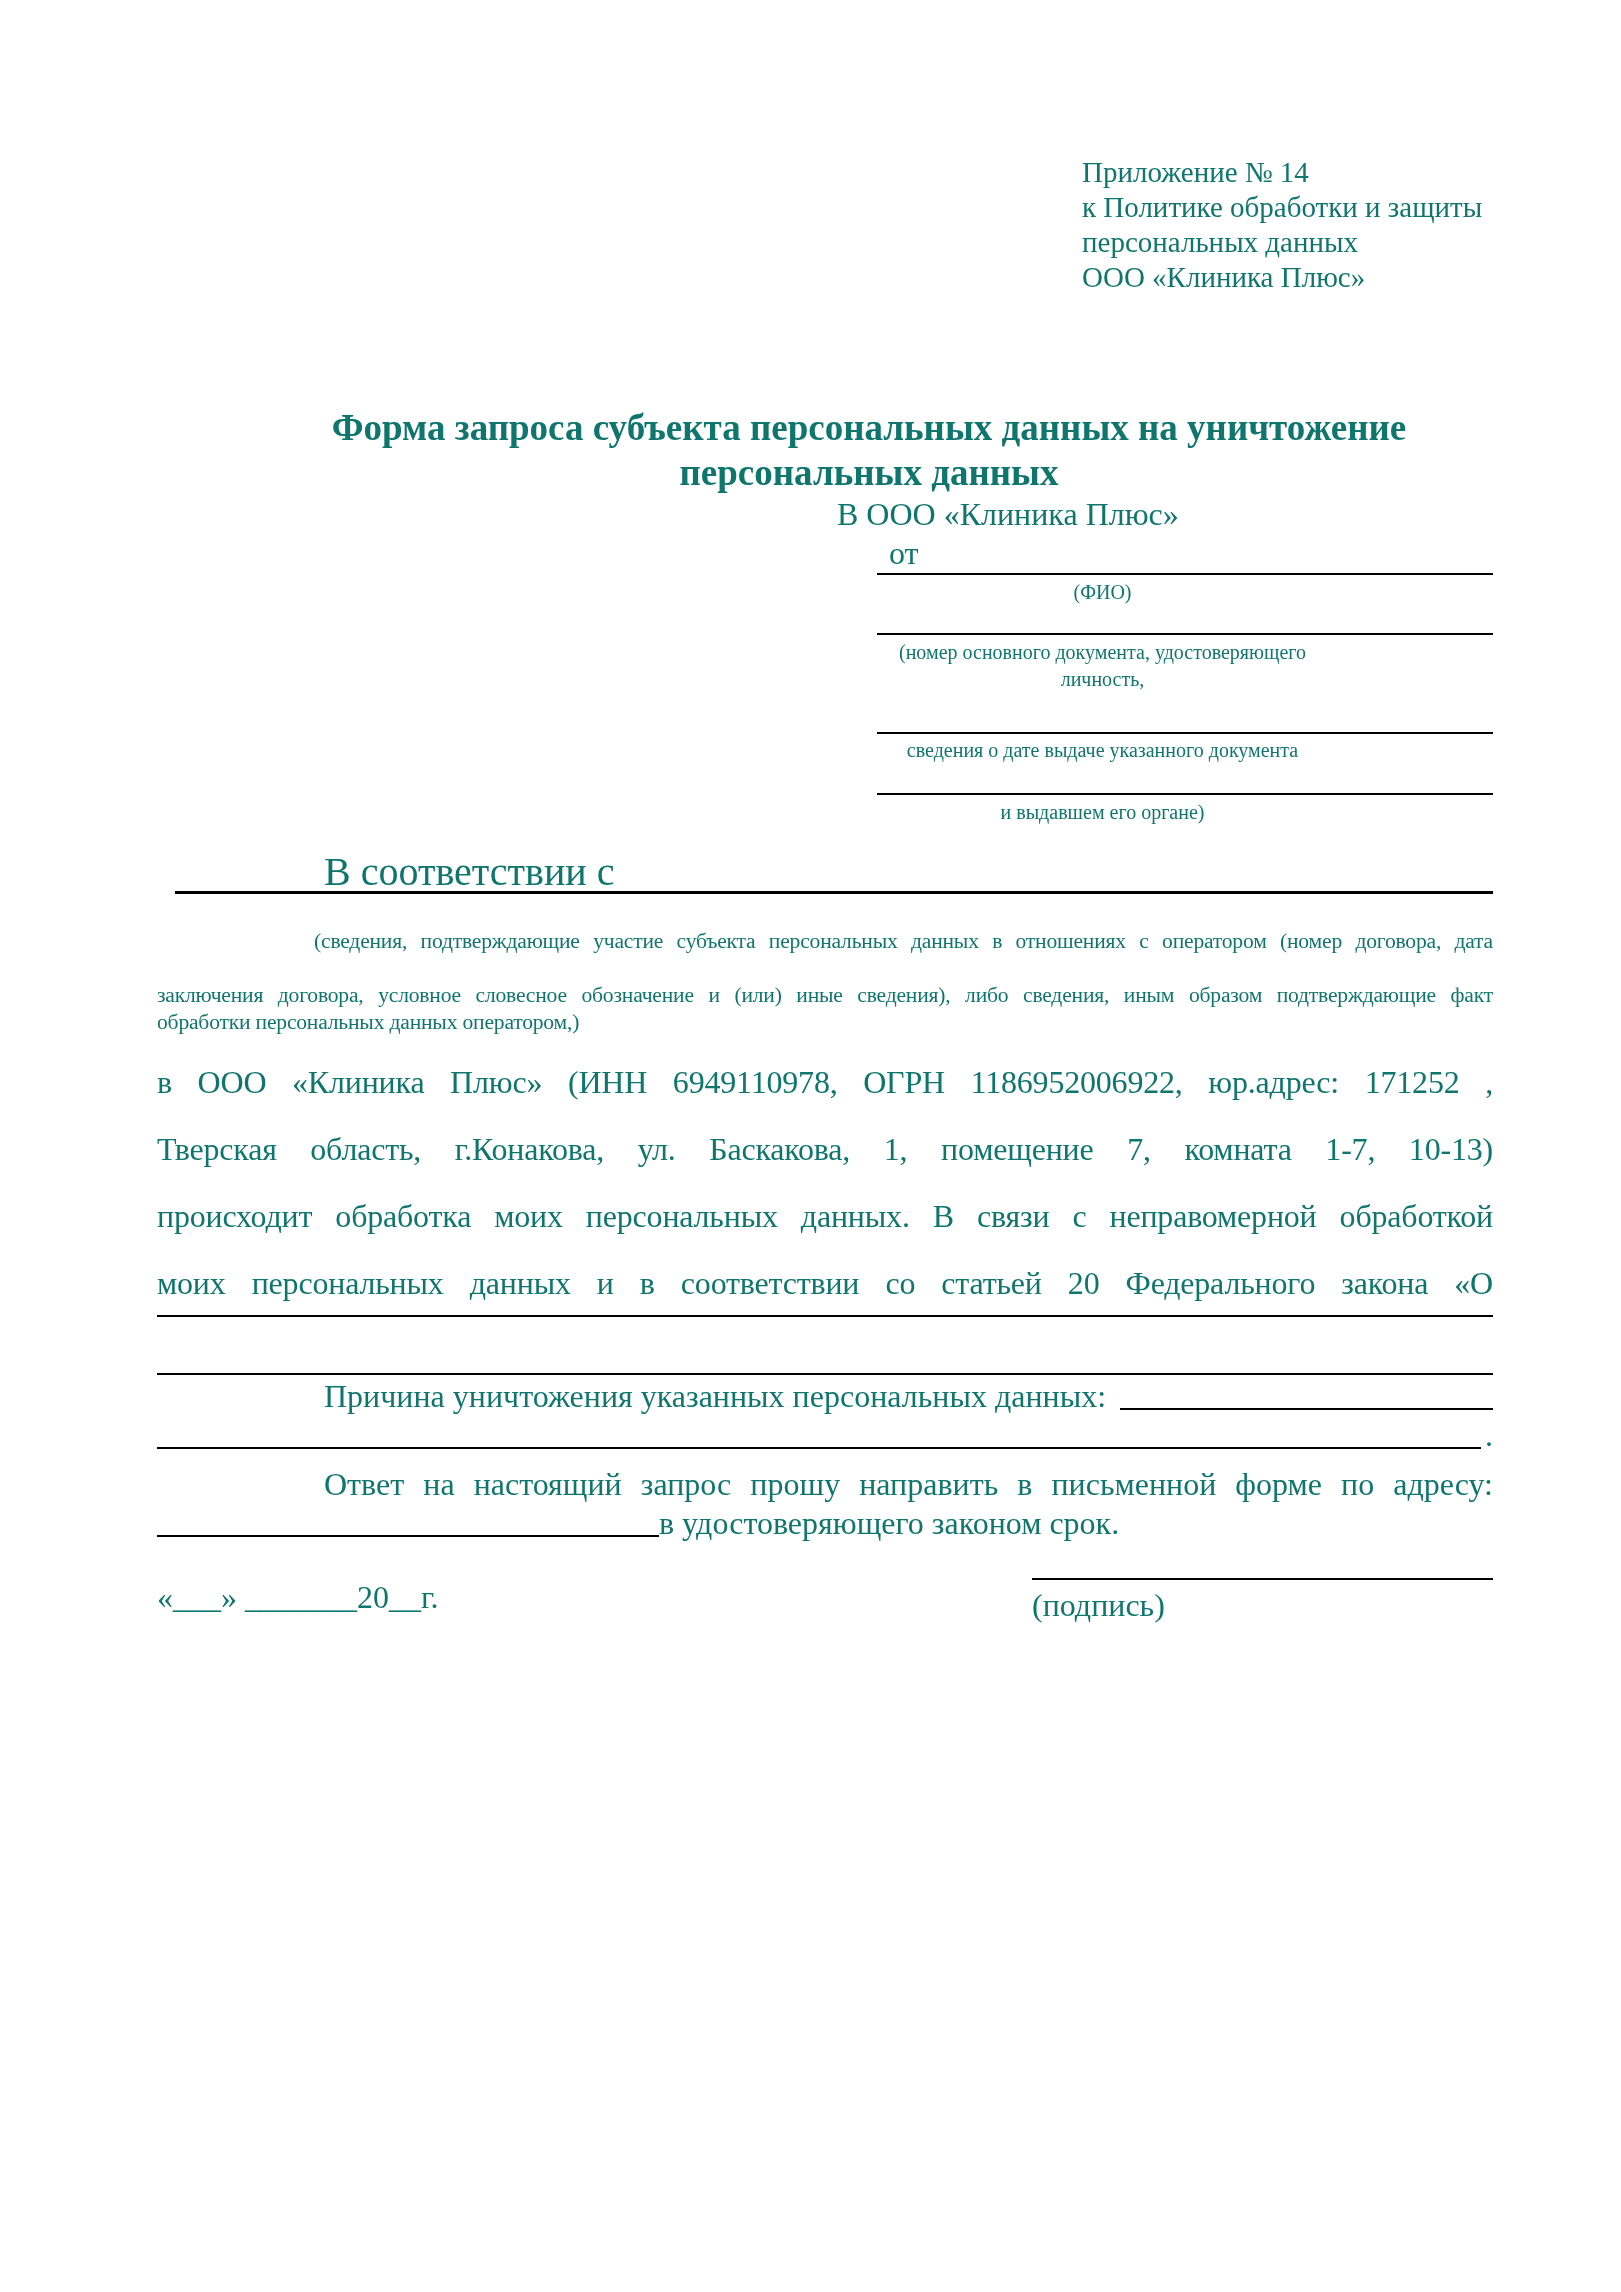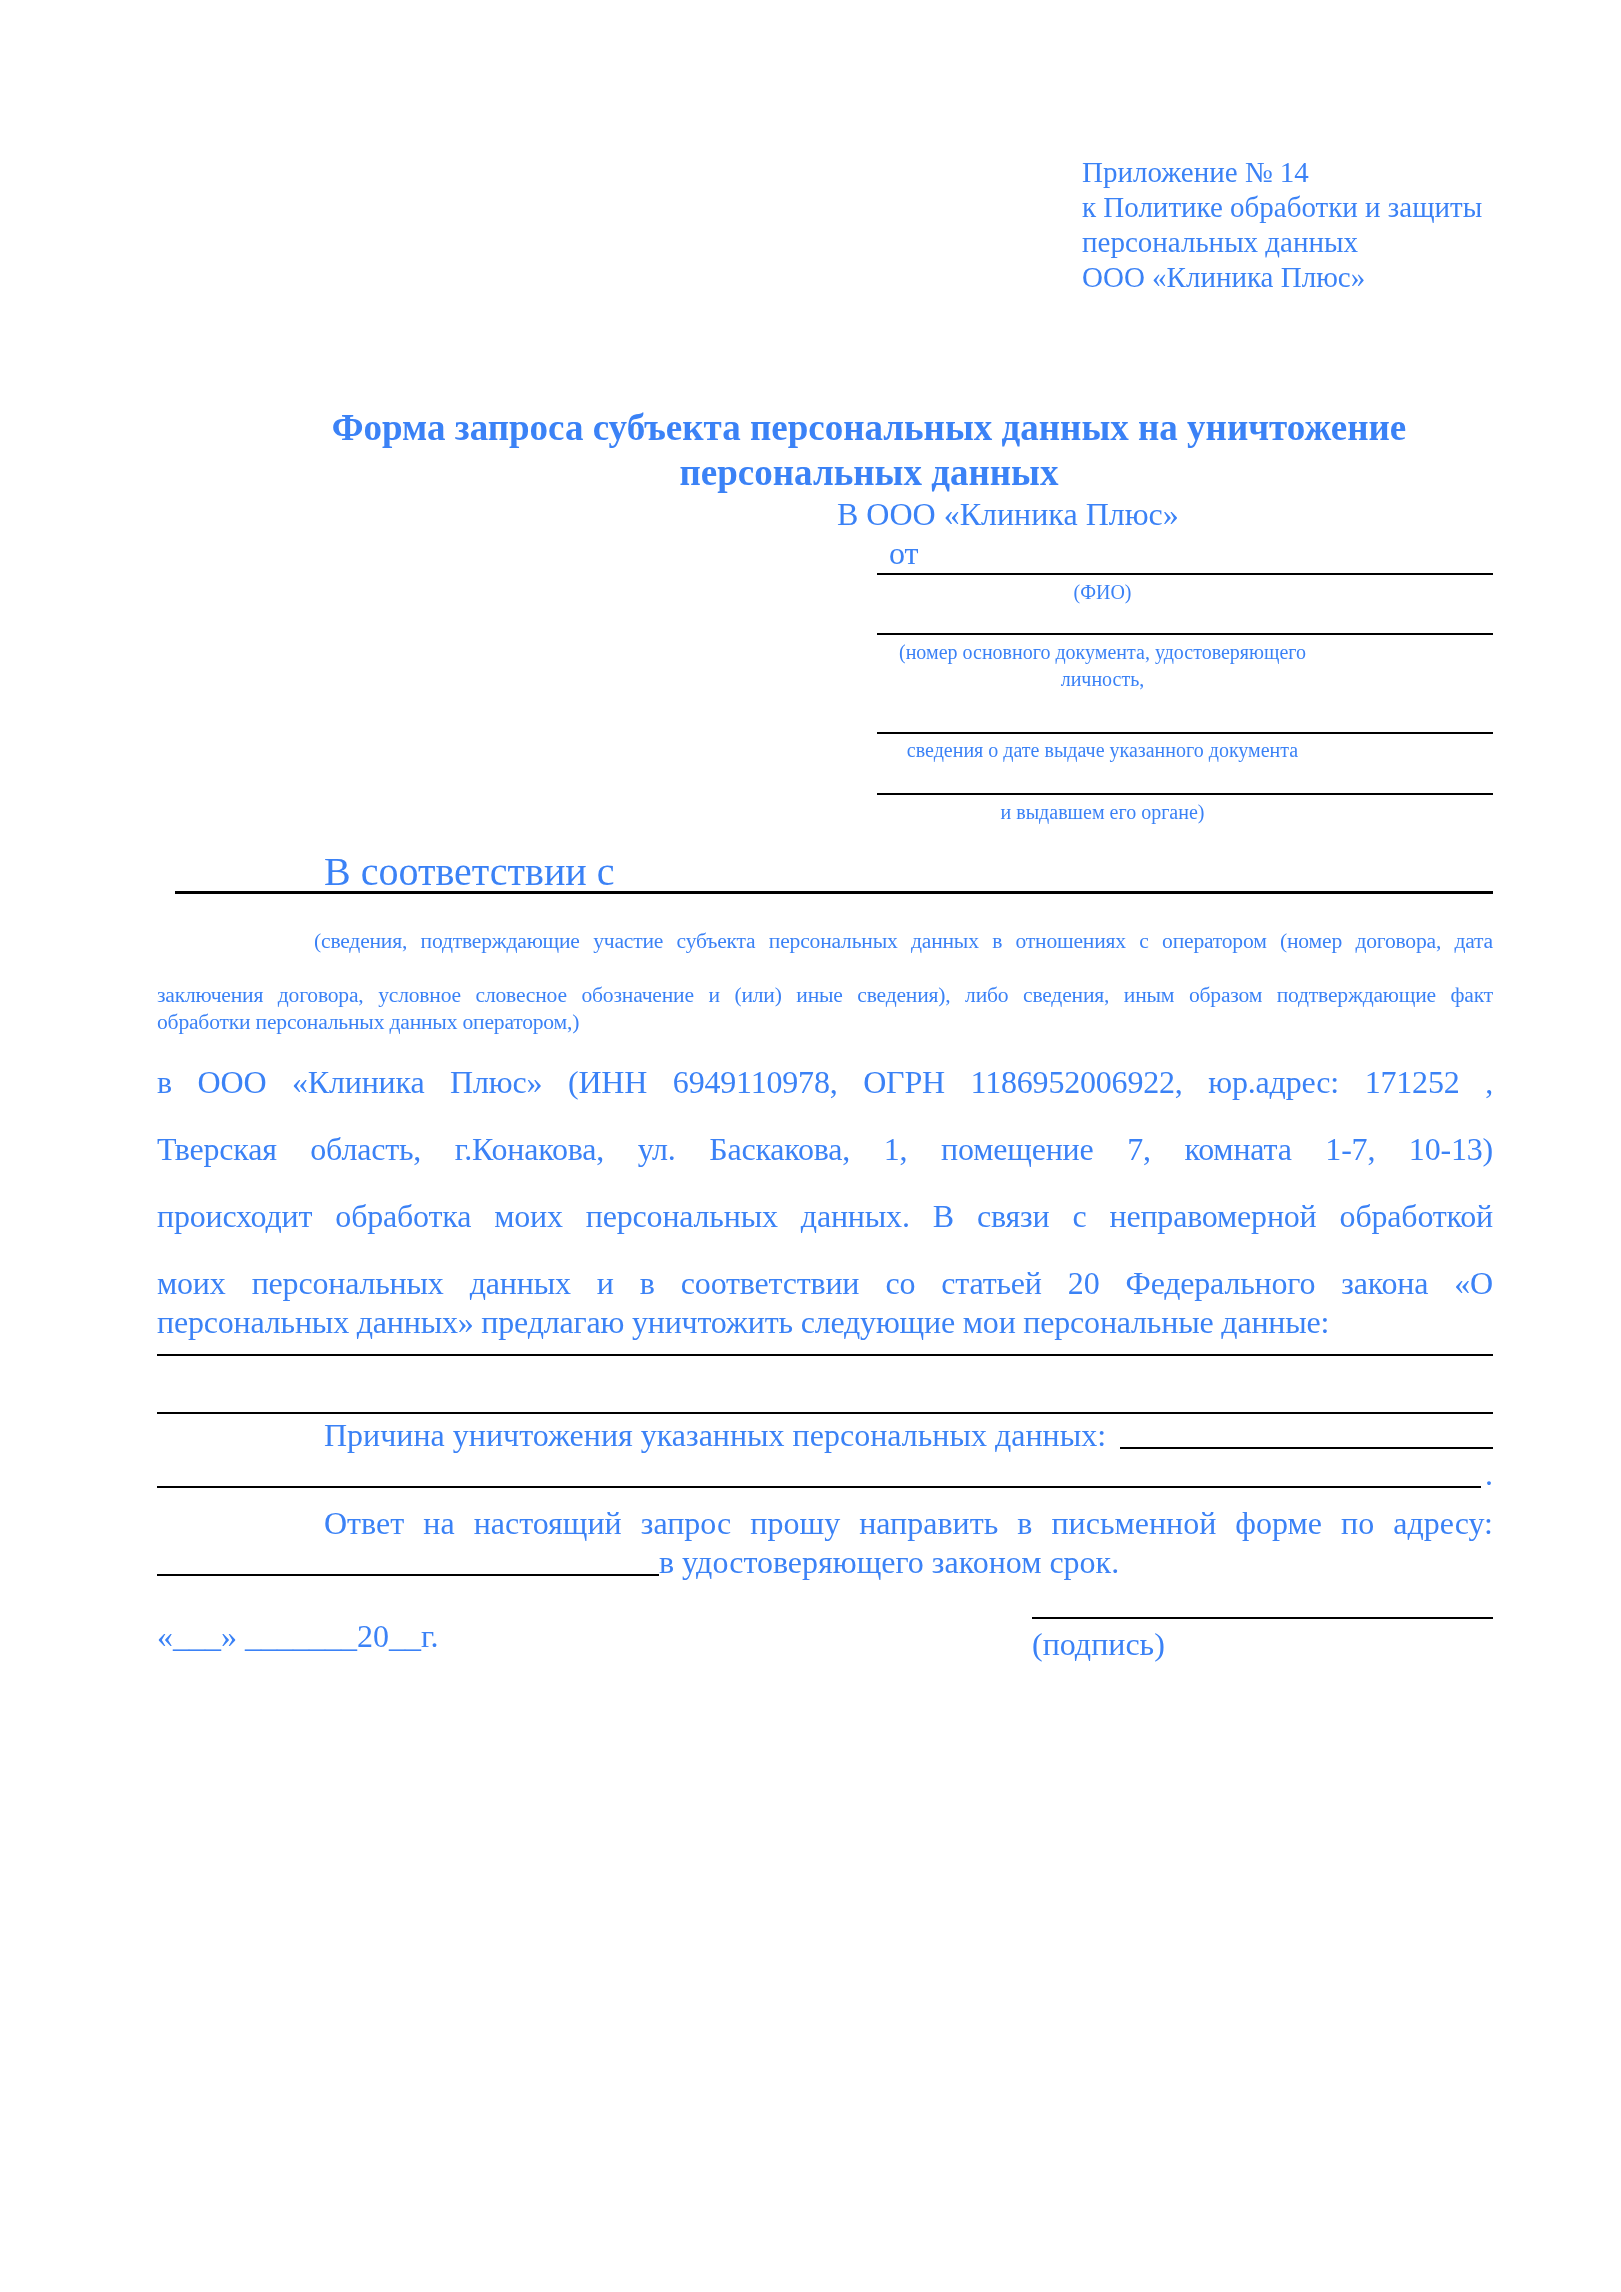--- a/index.html
+++ b/index.html
@@ -1,20 +1,20 @@
 <!DOCTYPE html>
 <html><head>
 <meta charset="utf-8">
 <style>
   html,body{margin:0;padding:0;background:#9a9a9a;}
   .page{
     position:relative;
     width:1621px;height:2293px;
     background:#ffffff;
-    color:#3b82f6;
+    color:#0f766e;
     font-family:"Liberation Serif","DejaVu Serif",serif;
     overflow:hidden;
     margin:0 auto;
   }
   .content{padding:0 128px 0 157px;}
 
   .hdr{margin-left:925px;padding-top:155px;font-size:29px;line-height:35px;}
 
   .title{margin-top:110px;padding-left:88px;text-align:center;
          font-weight:700;font-size:37px;line-height:45px;}
@@ -108,21 +108,20 @@
       <div class="jl ind">(сведения, подтверждающие участие субъекта персональных данных в отношениях с оператором (номер договора, дата</div>
       <div class="jl">заключения договора, условное словесное обозначение и (или) иные сведения), либо сведения, иным образом подтверждающие факт</div>
       <div>обработки персональных данных оператором,)</div>
     </div>
 
     <div class="mainpar">
       <div class="jl">в ООО «Клиника Плюс» (ИНН 6949110978, ОГРН 1186952006922, юр.адрес: 171252 ,</div>
       <div class="jl">Тверская область, г.Конакова, ул. Баскакова, 1, помещение 7, комната 1-7, 10-13)</div>
       <div class="jl">происходит обработка моих персональных данных. В связи с неправомерной обработкой</div>
       <div class="jl">моих персональных данных и в соответствии со статьей 20 Федерального закона «О</div>
-      <div>персональных данных» предлагаю уничтожить следующие мои персональные данные:</div>
     </div>
 
     <div class="blank1"></div>
     <div class="blank2"></div>
 
     <div class="reason">
       <span class="label">Причина уничтожения указанных персональных данных:</span>
       <div class="fill"></div>
     </div>
 

